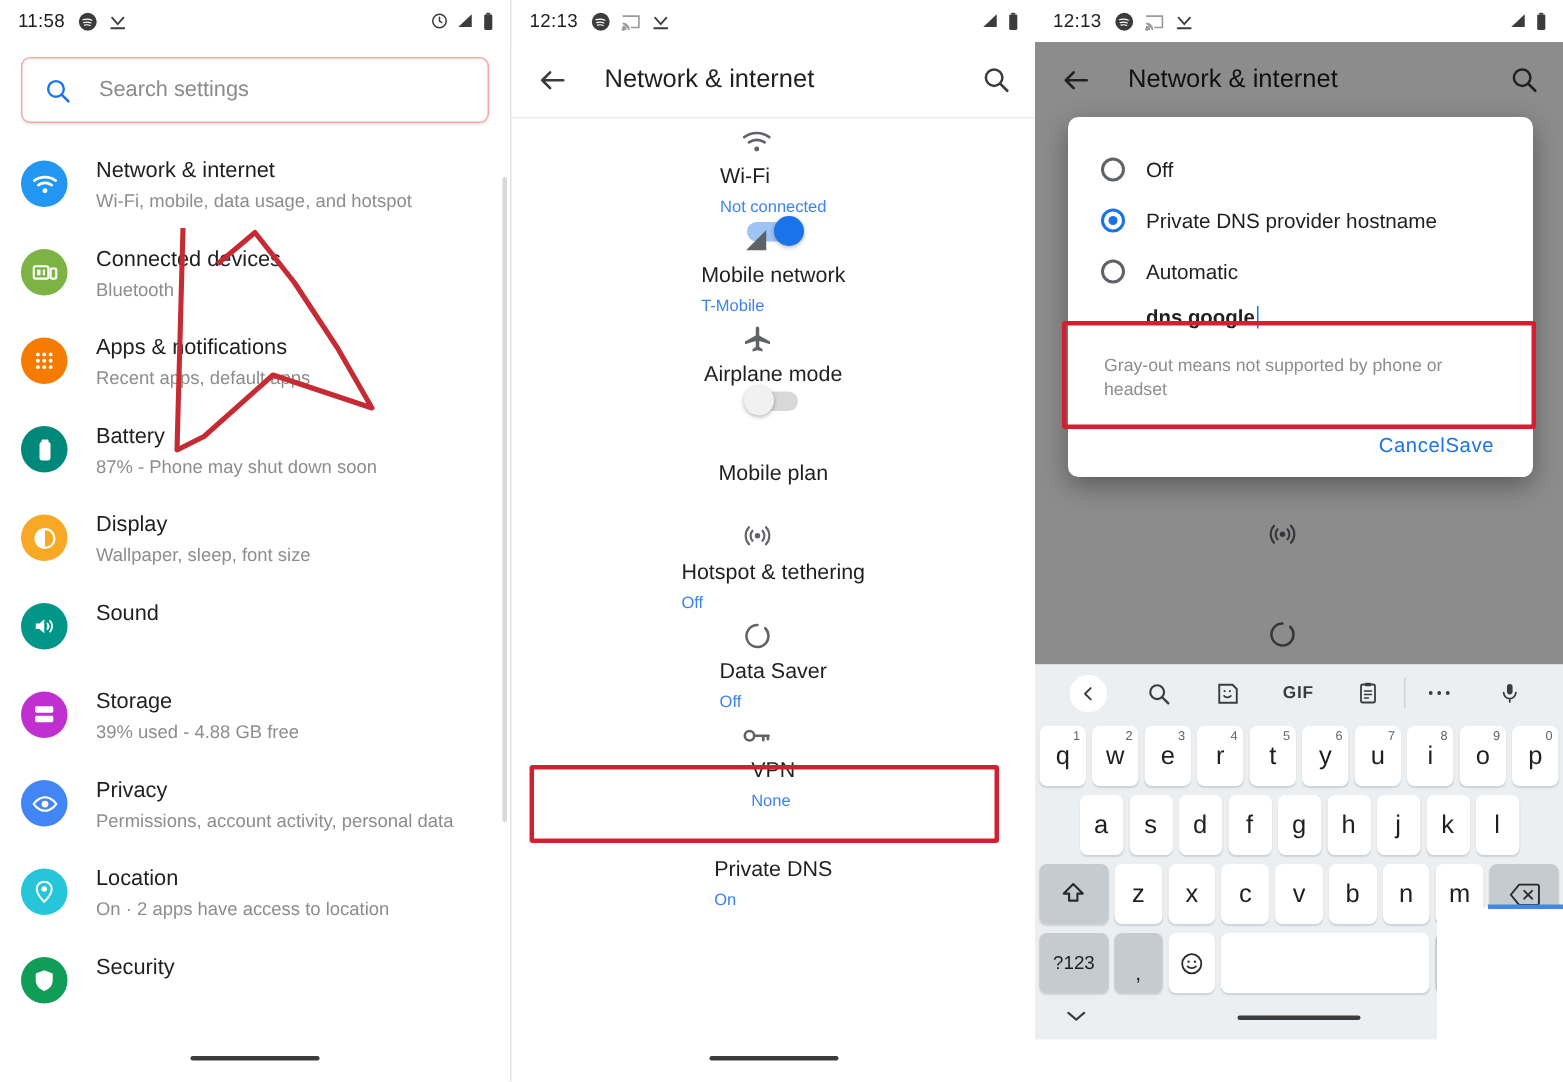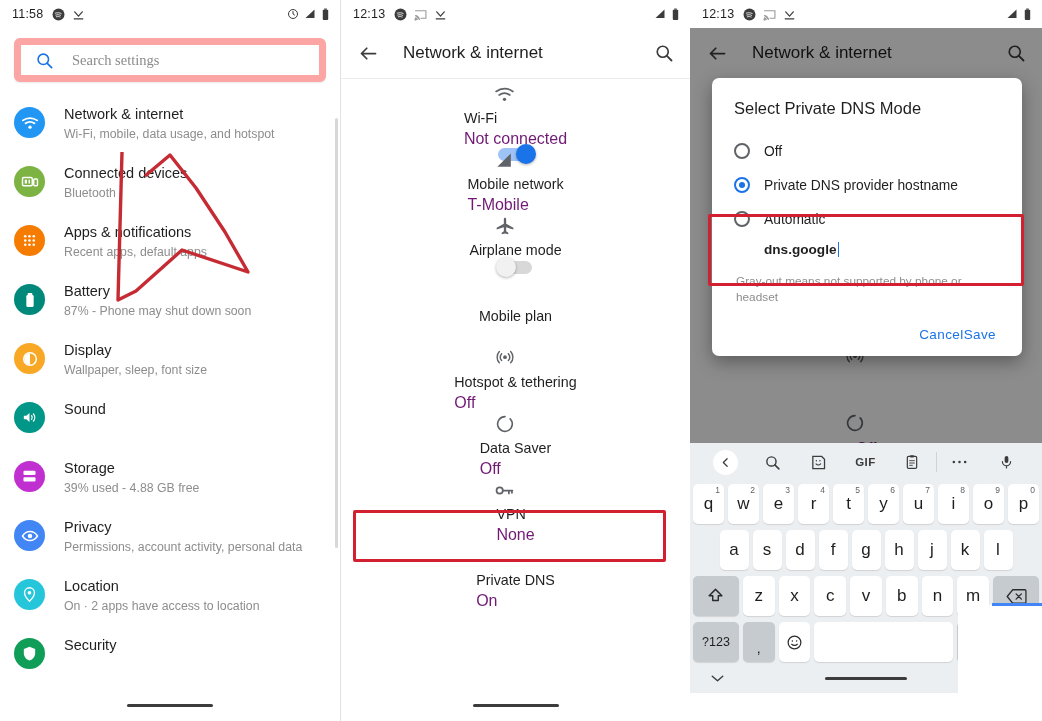--- a/index.html
+++ b/index.html
@@ -25,24 +25,23 @@
   .sb-time { font-size: 12.5px; color:#1f1f1f; }
   .sb-left-icons { display:flex; align-items:center; gap:7px; margin-left: 9px; }
   .sb-spacer { flex: 1; }
   .sb-right-icons { display:flex; align-items:center; gap:5px; }
   .sbicon { display:block; }
 
   
   .searchwrap { padding: 10px 14px 0 14px; }
   .searchbar {
     display: flex; align-items: center; height: 44px;
-    border: 7px solid #fca5a5; border-radius: 6px; background: #fff;
+    border: 1px solid #fca5a5; border-radius: 6px; background: #fff;
     box-shadow: 0 1px 2px rgba(0,0,0,.09);
     padding: 0 14px;
-    font-family: Liberation Serif, serif;
   }
   .searchbar .sicon { margin-right: 18px; display:flex; }
   .searchbar .splaceholder { color: #8b8b8b; font-size: 14.5px; }
 
   
   .settings-list { padding: 14px 0 0 0; }
   .srow { display: flex; align-items: flex-start; padding: 9px 14px 9px 14px; height: 59px; }
   .sicon-circle {
     width: 31px; height: 31px; border-radius: 50%;
     flex: 0 0 31px; margin-right: 19px; margin-top: 2px;
@@ -66,21 +65,21 @@
   .appbar .back { width: 26px; display:flex; justify-content:center; }
   .appbar .ab-title { font-size: 17px; color: #1f1f1f; margin-left: 22px; flex: 1; }
   .appbar .ab-search { width: 24px; display:flex; justify-content:center; }
   .appbar-divider { height: 1px; background: #ececec; margin: 0; }
 
   
   .nrow { display: flex; align-items: center; padding: 0 14px; height: 66px; position: relative; flex-direction: column; }
   .nrow .nicon { width: 30px; flex: 0 0 30px; display:flex; justify-content:center; align-items:center; margin-right: 22px; }
   .nrow .ntext { flex: 1; display:flex; flex-direction:column; }
   .nrow .ntitle { font-size: 14.3px; color: #1f1f1f; line-height: 19px; }
-  .nrow .nsub { font-size: 16px; color: #701a75; line-height: 17px; margin-top: 2px; }
+  .nrow .nsub { font-size: 11px; color: #3b82f6; line-height: 17px; margin-top: 2px; }
   .nrow .ndiv { width:1px; height: 36px; background:#e6e6e6; margin-right: 16px; }
 
   
   .toggle { position: relative; width: 36px; height: 15px; border-radius: 9px; flex:0 0 36px; }
   .toggle .track { position:absolute; left:0; top:1px; width:34px; height:13px; border-radius:7px; }
   .toggle .knob { position:absolute; top:-3px; width:20px; height:20px; border-radius:50%; box-shadow:0 1px 3px rgba(0,0,0,.3); }
   .toggle.on .track { background:#9ec3f7; }
   .toggle.on .knob  { right:-2px; background:#1a73e8; }
   .toggle.off .track { background:#d8d8d8; }
   .toggle.off .knob  { left:-2px; background:#f1f1f1; }
@@ -576,21 +575,20 @@
           </span>
         <span class="ntext">
             <span class="nsub">Off</span>
           </span>
       </div>
     </div>
 
     <div class="dim-overlay"></div>
 
     <div class="dialog">
-      <div class="dlg-title">Select Private DNS Mode</div>
 
       <div class="dlg-opt">
         <span class="radio"></span>
         <span class="olabel">Off</span>
       </div>
 
       <div class="dlg-opt sel">
         <span class="radio"></span>
         <span class="olabel">Private DNS provider hostname</span>
       </div>

